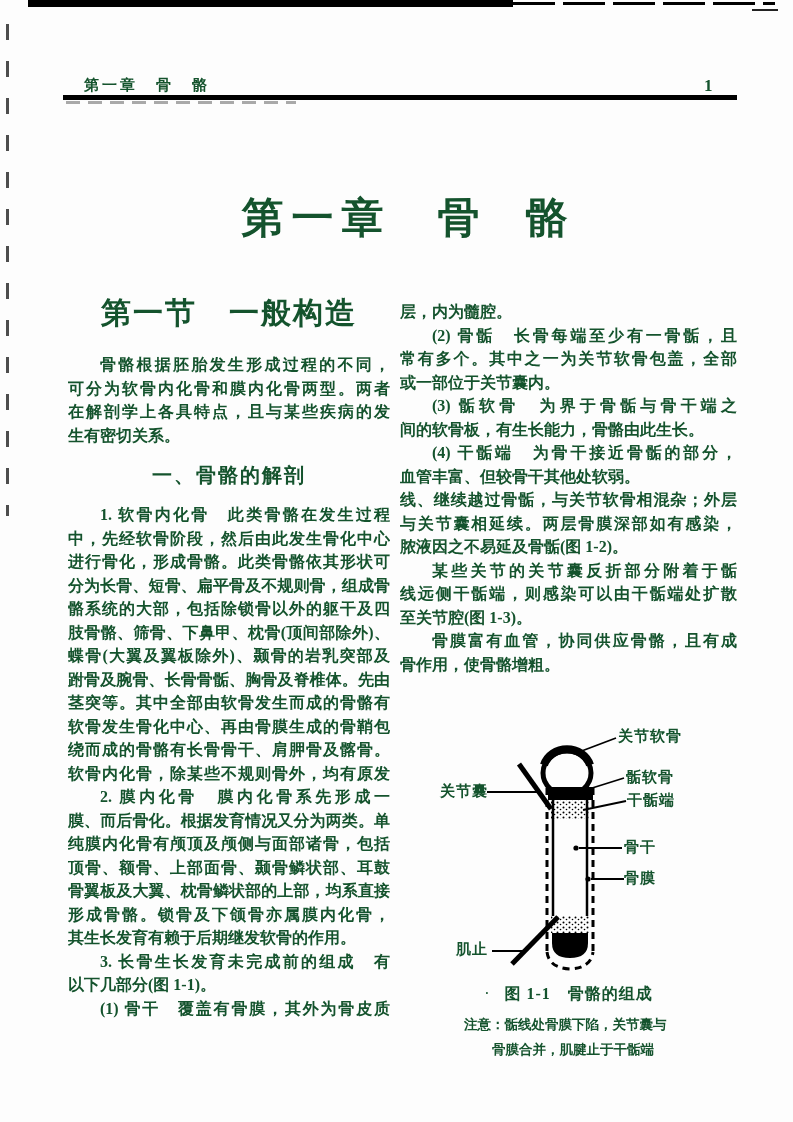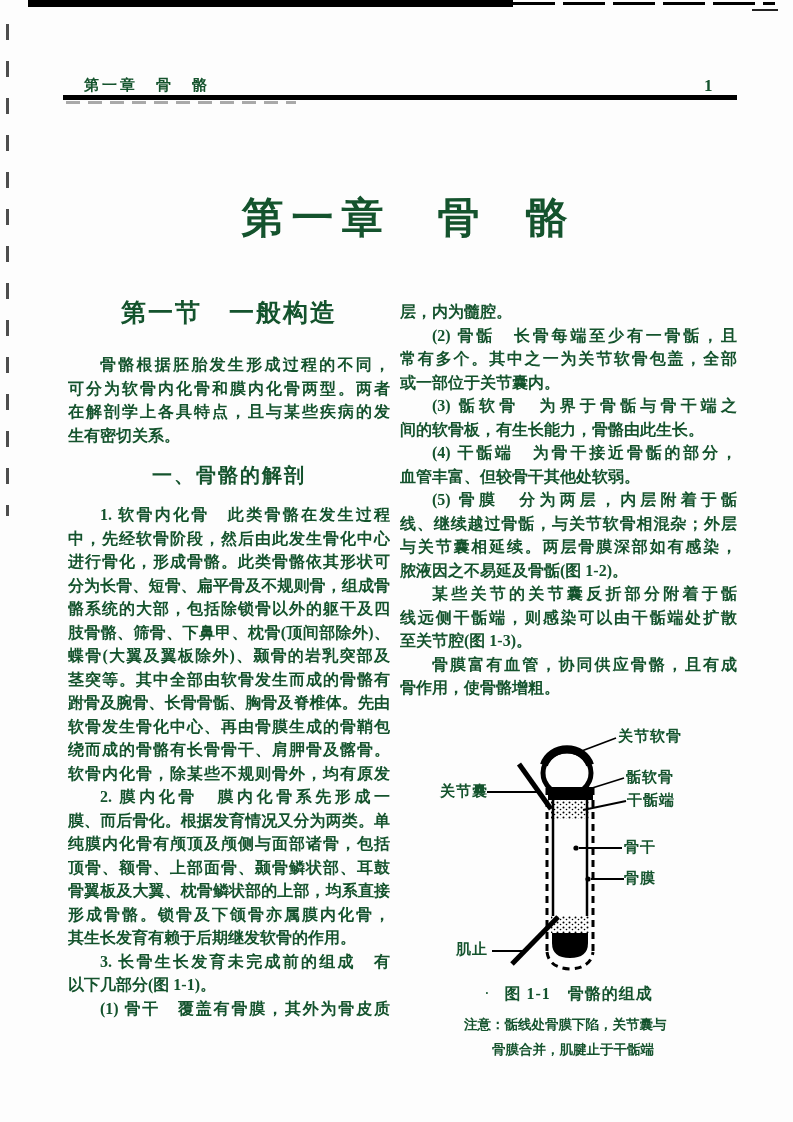--- a/index.html
+++ b/index.html
@@ -27,21 +27,21 @@
     font-size:42px;font-weight:900;line-height:48px;}
   .chapter-title span:first-child{letter-spacing:8px;}
   
   .col{position:absolute;}
   .col-left{left:68px;top:293px;width:322px;}
   .col-right{left:400px;top:300px;width:337px;}
   .ln{font-size:16px;line-height:23.5px;height:23.5px;overflow:hidden;
       text-align:justify;text-align-last:justify;font-weight:600;}
   .ln.ind{text-indent:32px;}
   .ln.end{text-align-last:left;}
-  .ln.h1{font-size:25px;font-weight:800;height:60px;line-height:40px;
+  .ln.h1{font-size:30px;font-weight:800;height:60px;line-height:40px;
          text-align:left;text-align-last:center;letter-spacing:2px;}
   .ln.h2{font-size:20px;font-weight:800;height:56px;line-height:56px;
          text-align-last:center;letter-spacing:2px;}
   
   .bone-figure{position:absolute;left:430px;top:726px;width:310px;height:262px;margin:0;}
   .bone-figure svg{position:absolute;left:0;top:0;}
   .fig-label{position:absolute;font-size:15px;font-weight:800;white-space:nowrap;letter-spacing:1px;}
   .fig-caption{position:absolute;left:400px;top:984px;width:337px;text-align:center;
     font-size:16px;font-weight:800;letter-spacing:1px;}
   .fig-caption .cap-dot{margin-right:14px;font-weight:400;}
@@ -79,22 +79,22 @@
       <div class="ln">在解剖学上各具特点，且与某些疾病的发</div>
       <div class="ln end">生有密切关系。</div>
       <div class="ln h2">一、骨骼的解剖</div>
       <div class="ln ind">1. 软骨内化骨　此类骨骼在发生过程</div>
       <div class="ln">中，先经软骨阶段，然后由此发生骨化中心</div>
       <div class="ln">进行骨化，形成骨骼。此类骨骼依其形状可</div>
       <div class="ln">分为长骨、短骨、扁平骨及不规则骨，组成骨</div>
       <div class="ln">骼系统的大部，包括除锁骨以外的躯干及四</div>
       <div class="ln">肢骨骼、筛骨、下鼻甲、枕骨(顶间部除外)、</div>
       <div class="ln">蝶骨(大翼及翼板除外)、颞骨的岩乳突部及</div>
+      <div class="ln">跗骨及腕骨、长骨骨骺、胸骨及脊椎体。先由</div>
       <div class="ln">茎突等。其中全部由软骨发生而成的骨骼有</div>
-      <div class="ln">跗骨及腕骨、长骨骨骺、胸骨及脊椎体。先由</div>
       <div class="ln">软骨发生骨化中心、再由骨膜生成的骨鞘包</div>
       <div class="ln">绕而成的骨骼有长骨骨干、肩胛骨及髂骨。</div>
       <div class="ln">软骨内化骨，除某些不规则骨外，均有原发</div>
       <div class="ln ind">2. 膜内化骨　膜内化骨系先形成一</div>
       <div class="ln">膜、而后骨化。根据发育情况又分为两类。单</div>
       <div class="ln">纯膜内化骨有颅顶及颅侧与面部诸骨，包括</div>
       <div class="ln">顶骨、额骨、上部面骨、颞骨鳞状部、耳鼓骨、蝶</div>
       <div class="ln">骨翼板及大翼、枕骨鳞状部的上部，均系直接</div>
       <div class="ln">形成骨骼。锁骨及下颌骨亦属膜内化骨，</div>
       <div class="ln end">其生长发育有赖于后期继发软骨的作用。</div>
@@ -106,21 +106,20 @@
   <div class="col col-right">
 
   <div class="ln end">层，内为髓腔。</div>
       <div class="ln ind">(2) 骨骺　长骨每端至少有一骨骺，且</div>
       <div class="ln">常有多个。其中之一为关节软骨包盖，全部</div>
       <div class="ln end">或一部位于关节囊内。</div>
       <div class="ln ind">(3) 骺软骨　为界于骨骺与骨干端之</div>
       <div class="ln end">间的软骨板，有生长能力，骨骼由此生长。</div>
       <div class="ln ind">(4) 干骺端　为骨干接近骨骺的部分，</div>
       <div class="ln end">血管丰富、但较骨干其他处软弱。</div>
-      <div class="ln ind">(5) 骨膜　分为两层，内层附着于骺</div>
       <div class="ln">线、继续越过骨骺，与关节软骨相混杂；外层</div>
       <div class="ln">与关节囊相延续。两层骨膜深部如有感染，</div>
       <div class="ln end">脓液因之不易延及骨骺(图 1-2)。</div>
       <div class="ln ind">某些关节的关节囊反折部分附着于骺</div>
       <div class="ln">线远侧干骺端，则感染可以由干骺端处扩散</div>
       <div class="ln end">至关节腔(图 1-3)。</div>
       <div class="ln ind">骨膜富有血管，协同供应骨骼，且有成</div>
       <div class="ln end">骨作用，使骨骼增粗。</div>
     </div>
 

